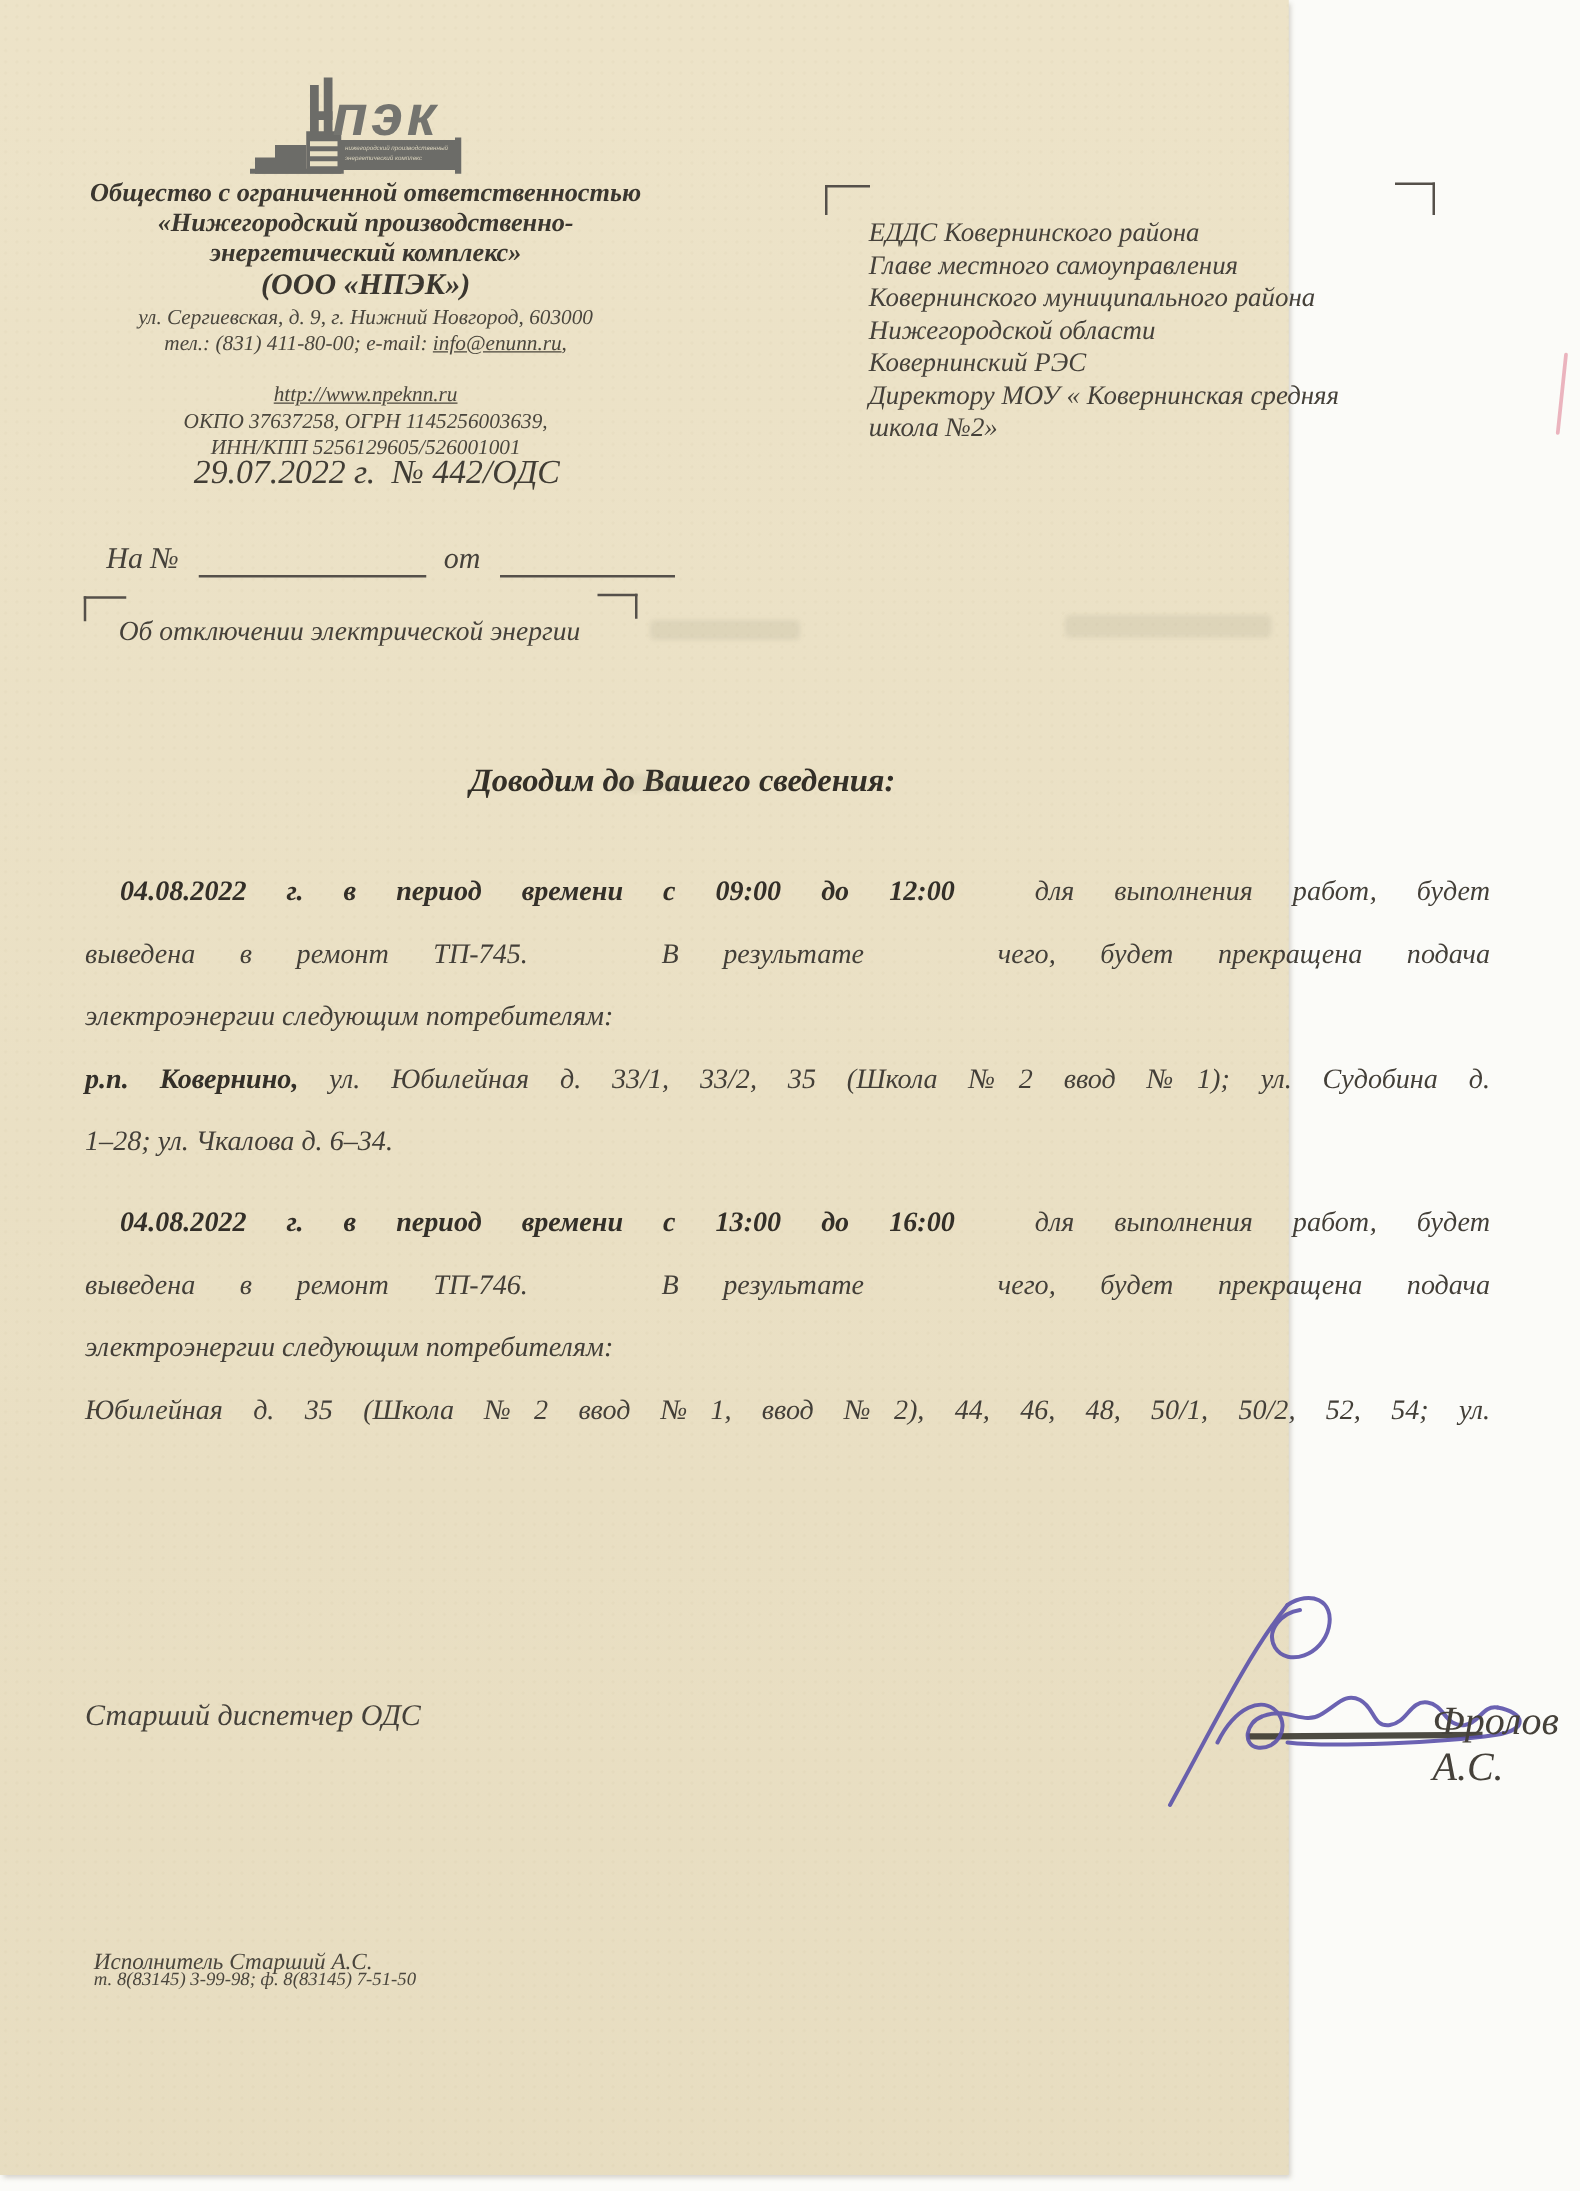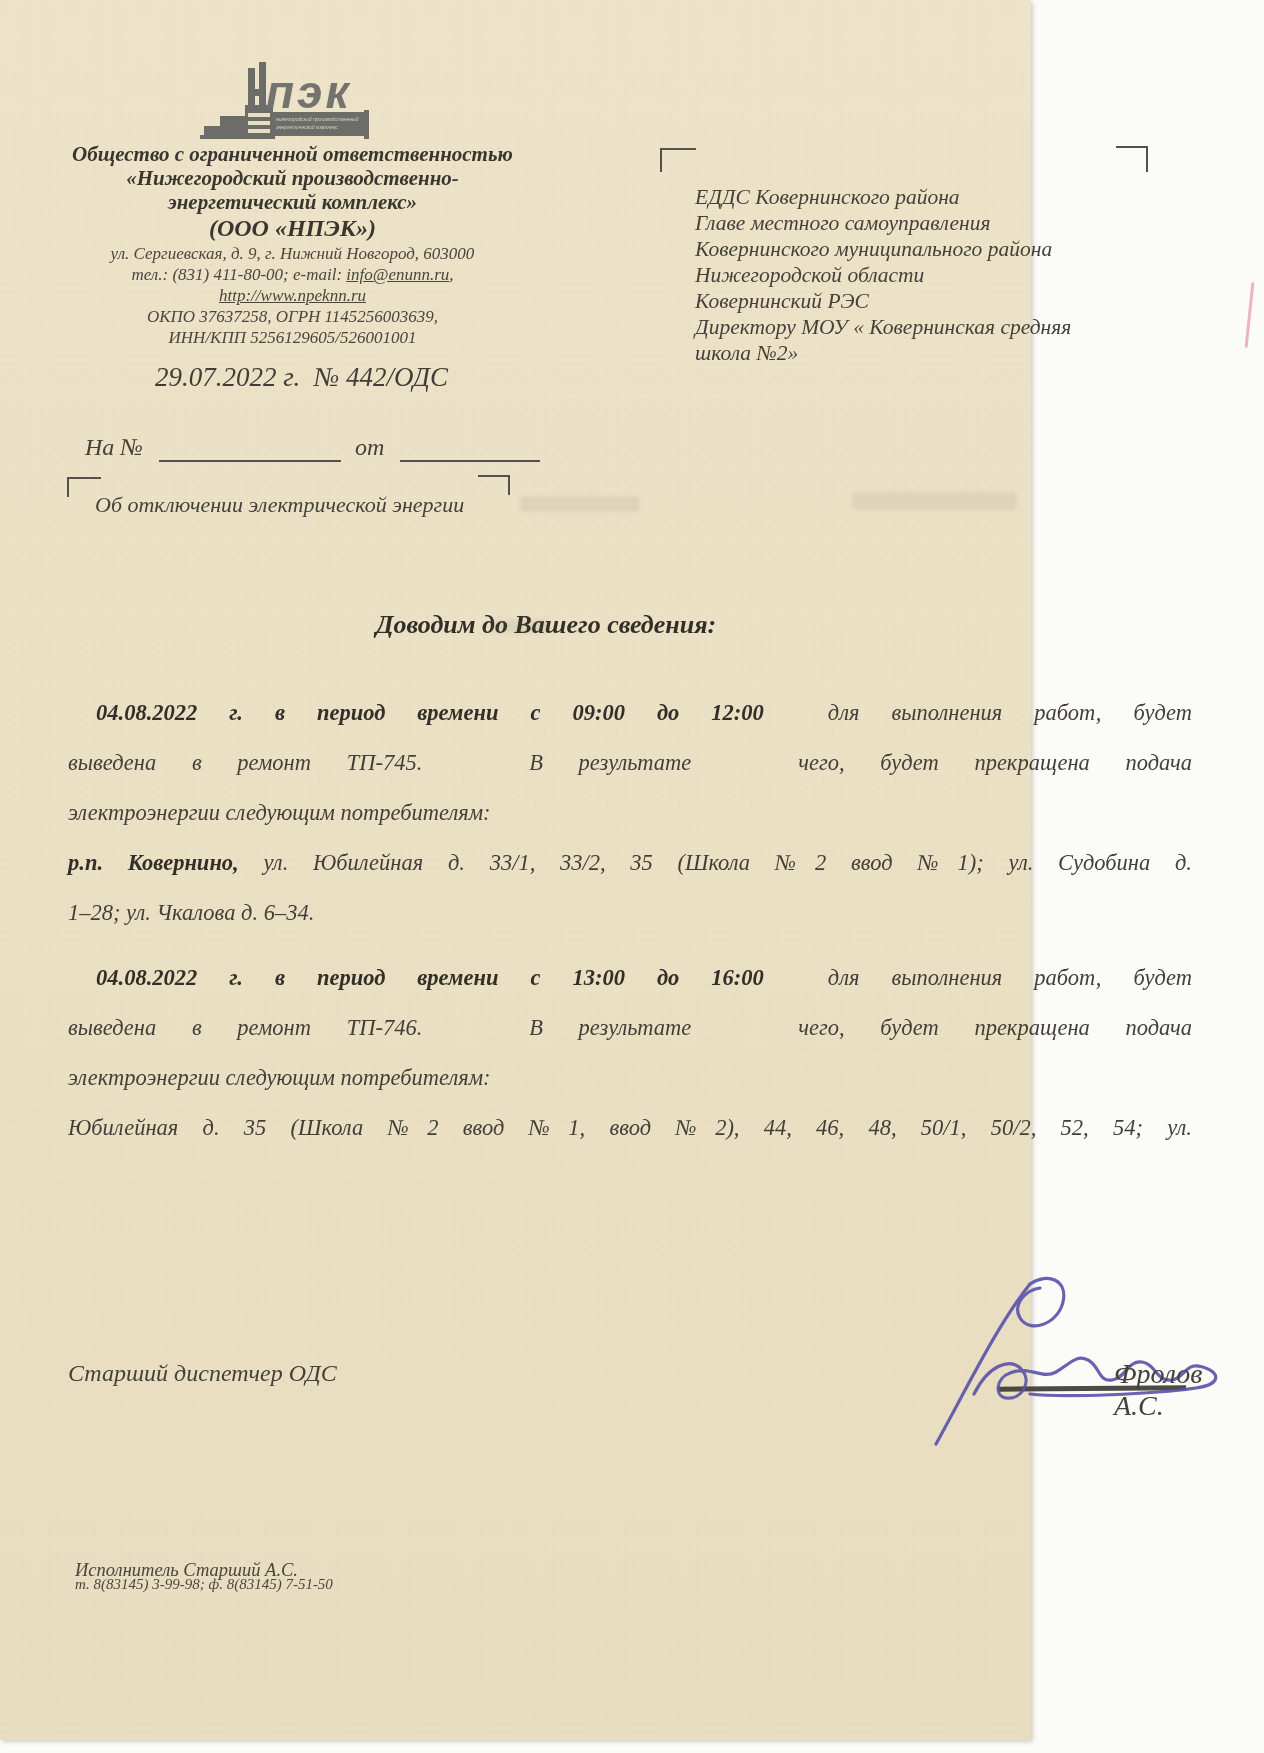--- a/index.html
+++ b/index.html
@@ -38,48 +38,48 @@
     font-family:"Liberation Sans","DejaVu Sans",sans-serif;
     font-size:5px;line-height:8px;color:#d9d2bc;white-space:nowrap;
   }
   .winstripe{position:absolute;background:#e9e0c3;height:4px;}
 
   
   .company{left:40px;top:142px;width:505px;text-align:center;}
   .co-bold{font-weight:bold;font-size:21px;line-height:24px;color:#3a362f;}
   .co-short{font-weight:bold;font-size:24px;line-height:29px;color:#3a362f;}
   .co-small{font-size:17px;line-height:21px;color:#4a463d;}
-  .u{text-decoration:underline;}
+  .u{text-decoration:underline;margin-top:20px;}
 
   
   .refline{left:155px;top:362px;font-size:27px;color:#413d35;}
   .replyline{left:85px;top:432px;font-size:24px;color:#45413a;line-height:30px;}
   .blank{display:inline-block;border-bottom:2px solid #55504a;height:24px;vertical-align:bottom;}
   .bk-tl{border-top:2px solid #55504a;border-left:2px solid #55504a;}
   .bk-tr{border-top:2px solid #55504a;border-right:2px solid #55504a;}
 
   
-  .recipient{left:695px;top:184px;width:460px;font-size:21.5px;line-height:26px;color:#45413a;}
+  .recipient{left:695px;top:173px;width:460px;font-size:21.5px;line-height:26px;color:#45413a;}
 
   .subject{left:95px;top:492px;font-size:22px;color:#45413a;}
 
   .heading{left:56px;top:608px;width:980px;text-align:center;
     font-weight:bold;font-size:26px;line-height:34px;color:#332f28;}
 
   
   .bodytext{left:68px;top:688px;width:1124px;}
   .para + .para{margin-top:15px;}
   .bline{font-size:22.5px;line-height:50px;color:#433f38;white-space:normal;}
   .bline.just{text-align:justify;text-align-last:justify;}
   .bline.first{text-indent:28px;}
   .bline .b{font-weight:bold;color:#332f28;}
 
   
   .sig-position{left:68px;top:1360px;font-size:24px;color:#45413a;}
-  .sig-name{left:1114px;top:1358px;font-size:28px;color:#45413a;}
+  .sig-name{left:1146px;top:1358px;font-size:32px;color:#45413a;}
   .sig-underline{left:998px;top:1386px;width:188px;height:5px;background:#3a372f;transform:rotate(-0.4deg);opacity:.9;}
   .sig-svg{left:878px;top:1272px;}
 
   
   .footer1{left:75px;top:1560px;font-size:18.5px;color:#4a463d;}
   .footer2{left:75px;top:1576px;font-size:15px;color:#4a463d;}
 
   
   .smudge{background:rgba(100,95,80,0.10);filter:blur(2px);border-radius:4px;}
   .pinkmark{left:1248px;top:282px;width:3px;height:66px;background:#e8a7b4;border-radius:3px;transform:rotate(6deg);opacity:.85;}

